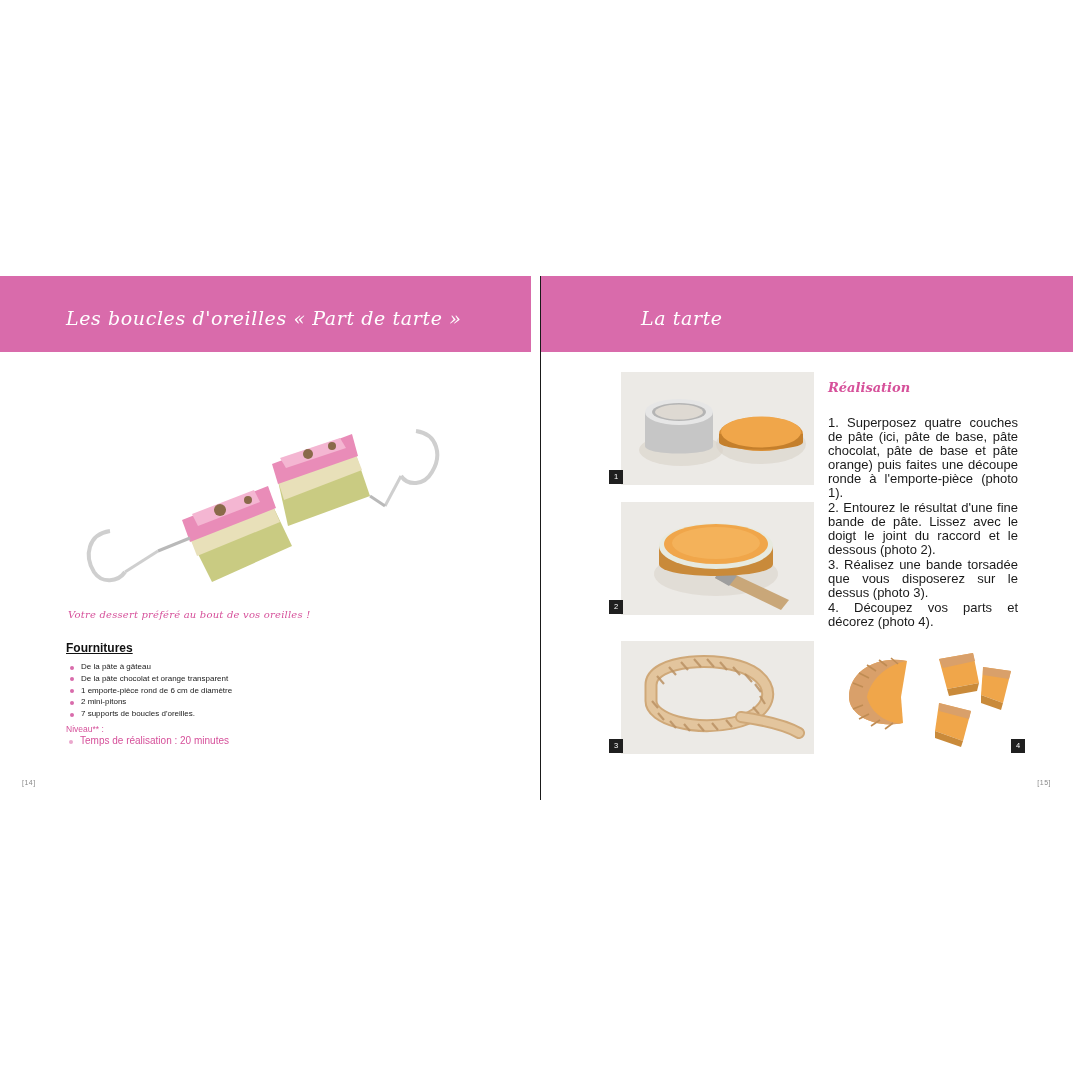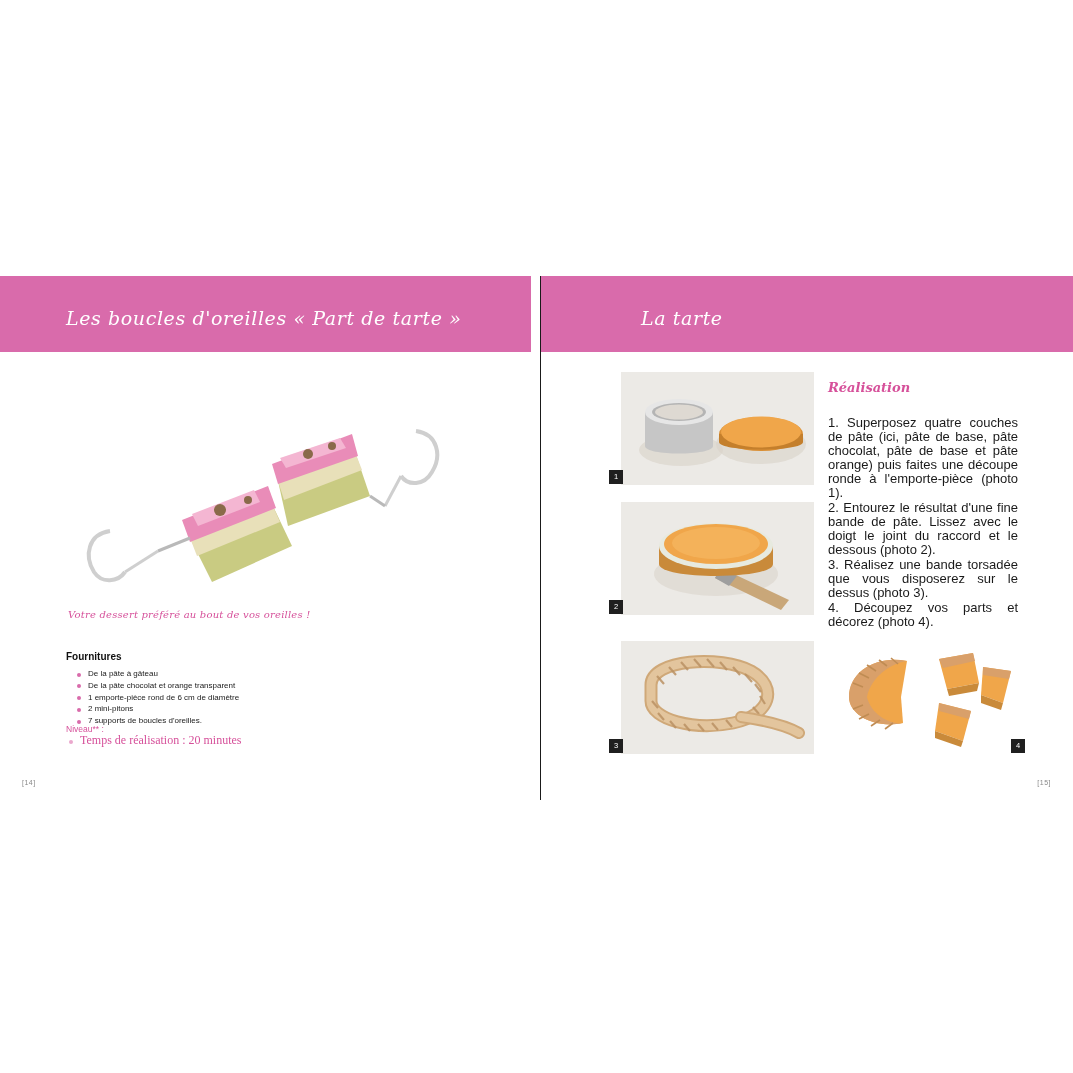--- a/index.html
+++ b/index.html
@@ -82,30 +82,31 @@
     font-style: italic;
     font-weight: normal;
     font-size: 10px;
     letter-spacing: 0.2px;
     white-space: nowrap;
   }
 
   .supplies-title {
     position: absolute;
     left: 66px;
-    top: 375px;
-    font-size: 10px;
+    top: 365px;
+    font-size: 12px;
     font-weight: bold;
     color: #111111;
+    text-decoration: underline;
   }
   .supplies-list {
     position: absolute;
     left: 66px;
     top: 384px;
-    margin: 8px;
+    margin: 1px;
     padding: 0;
     list-style: none;
   }
   .supplies-list li {
     position: relative;
     padding-left: 14px;
     font-size: 8px;
     line-height: 11.8px;
     color: #1a1a1a;
     white-space: nowrap;
@@ -133,25 +134,24 @@
     position: absolute;
     left: 66px;
     top: 459px;
     margin: 0;
     padding: 0;
     list-style: none;
   }
   .level-list li {
     position: relative;
     padding-left: 14px;
-    font-size: 12px;
+    font-size: 10px;
     line-height: 11.8px;
     color: #d6509a;
     white-space: nowrap;
-    font-family: Liberation Serif, serif;
   }
   .level-list li::before {
     content: "";
     position: absolute;
     left: 3px;
     top: 4.5px;
     width: 4px;
     height: 4px;
     border-radius: 50%;
     background: #eaa7cd;

